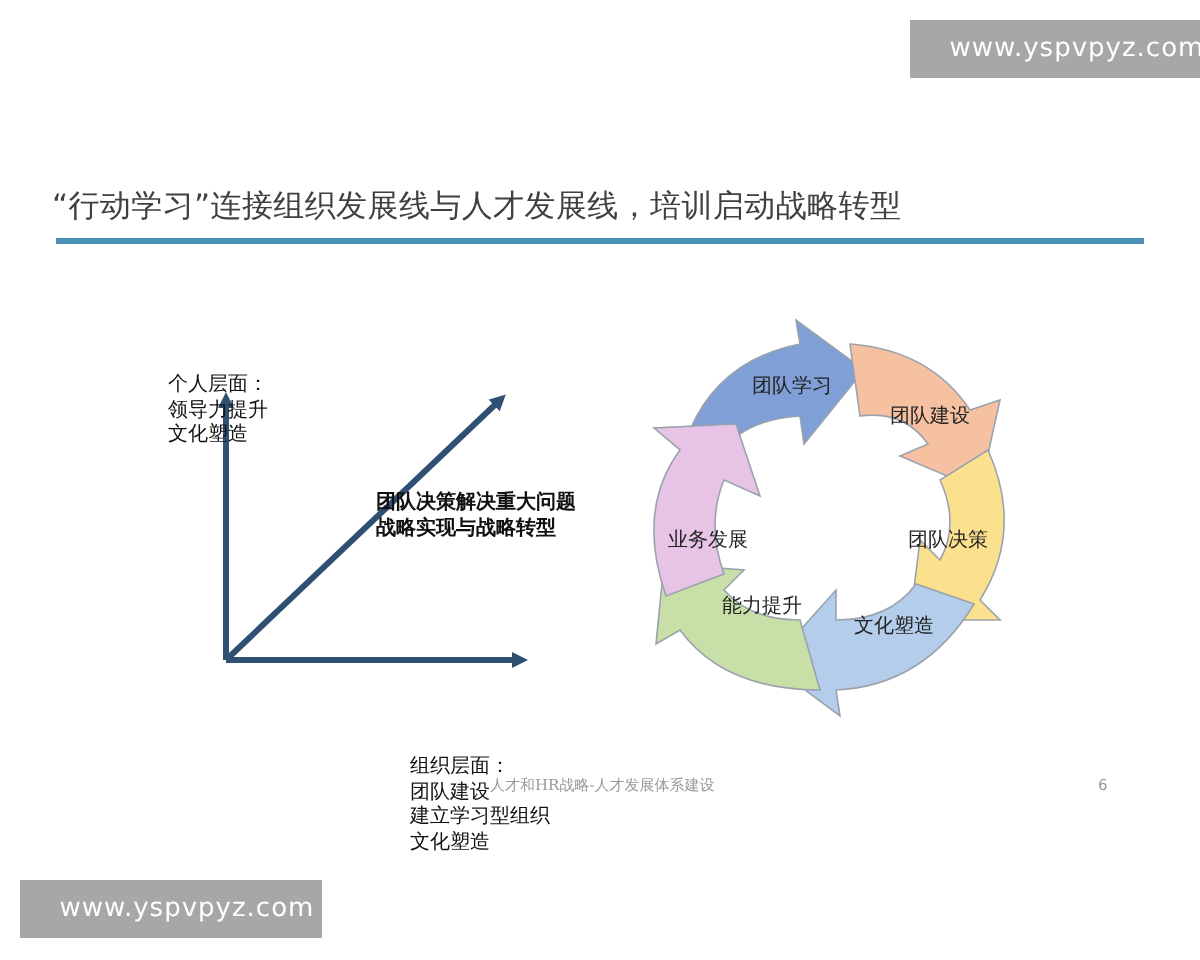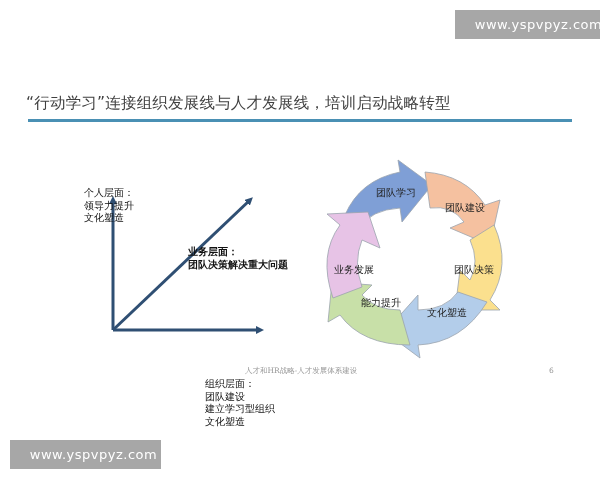--- a/index.html
+++ b/index.html
@@ -6,21 +6,21 @@
   body { width:600px; height:480px; position:relative; overflow:hidden; background:#ffffff; font-family:"DejaVu Sans", sans-serif; }
   .slide { position:absolute; left:0; top:0; width:600px; height:480px; background:#fff; }
   .title { position:absolute; left:26px; top:93px; font-size:15.5px; color:#404040; font-weight:500; letter-spacing:0.2px; white-space:nowrap; }
   .title-rule { position:absolute; left:28px; top:119px; width:544px; height:3px; background:#4a90b4; }
   .watermark { position:absolute; background:#a7a7a7; color:#ffffff; font-family:"DejaVu Sans", sans-serif; font-size:13px; display:flex; align-items:center; justify-content:center; letter-spacing:0.5px;padding-left:16px; }
   .wm-top { left:455px; top:10px; width:135px; height:29px; }
   .wm-bottom { left:10px; top:440px; width:135px; height:29px; }
   .label { position:absolute; font-size:10px; line-height:12.5px; color:#111; white-space:nowrap;margin-top:40px; }
   .label div { margin:0; }
   .label.bold { font-weight:bold; }
-  .footer { position:absolute; top:366px; font-family:"DejaVu Serif", serif; font-size:7.5px; color:#999; }
+  .footer { position:absolute; top:388px; font-family:"DejaVu Serif", serif; font-size:7.5px; color:#999; }
   svg { position:absolute; left:0; top:0; }
   .cyc-label { position:absolute; font-size:10px; color:#222; white-space:nowrap; }
 </style>
 </head>
 <body>
 
 <div class="slide">
 
   <div class="watermark wm-top">www.yspvpyz.com</div>
 
@@ -59,22 +59,22 @@
     </g>
   </svg>
 
   <div class="label" style="left:84px; top:147px;">
     <div>个人层面：</div>
     <div>领导力提升</div>
     <div>文化塑造</div>
   </div>
 
   <div class="label bold" style="left:188px; top:206px;">
-    <div>业务层面：</div>
     <div>团队决策解决重大问题</div>
+    <div>战略实现与战略转型</div>
   </div>
 
   <div class="label" style="left:205px; top:338px;">
     <div>组织层面：</div>
     <div>团队建设</div>
     <div>建立学习型组织</div>
     <div>文化塑造</div>
   </div>
 
   <div class="cyc-label" style="left:376px; top:186px;">团队学习</div>

